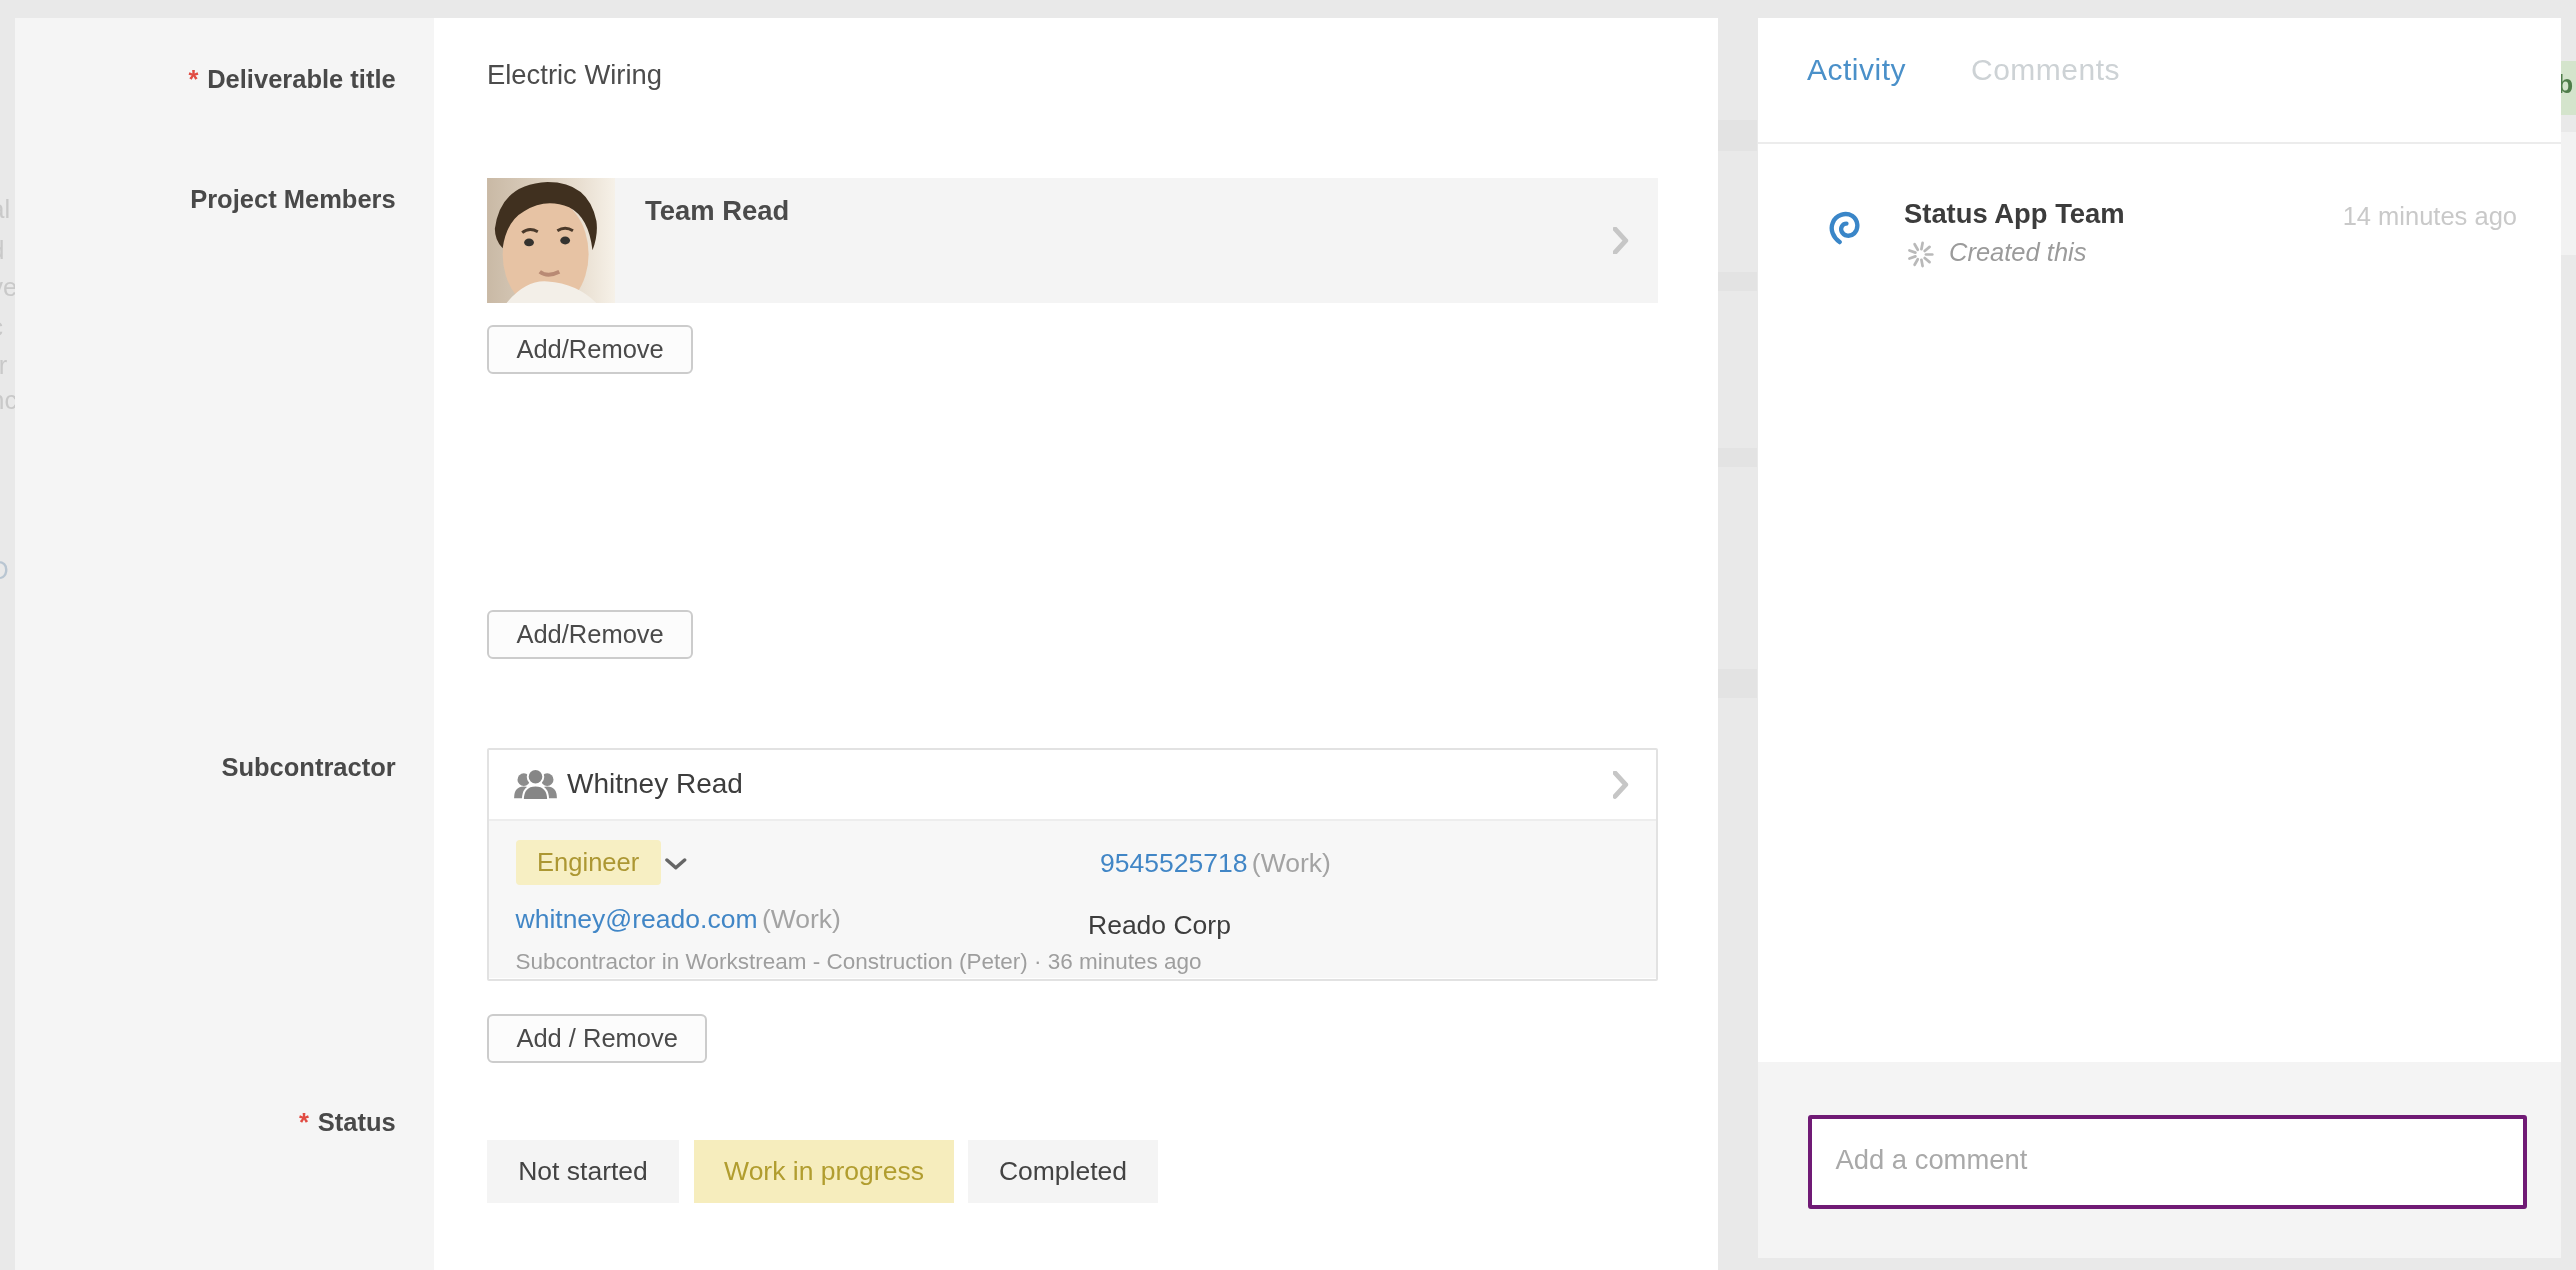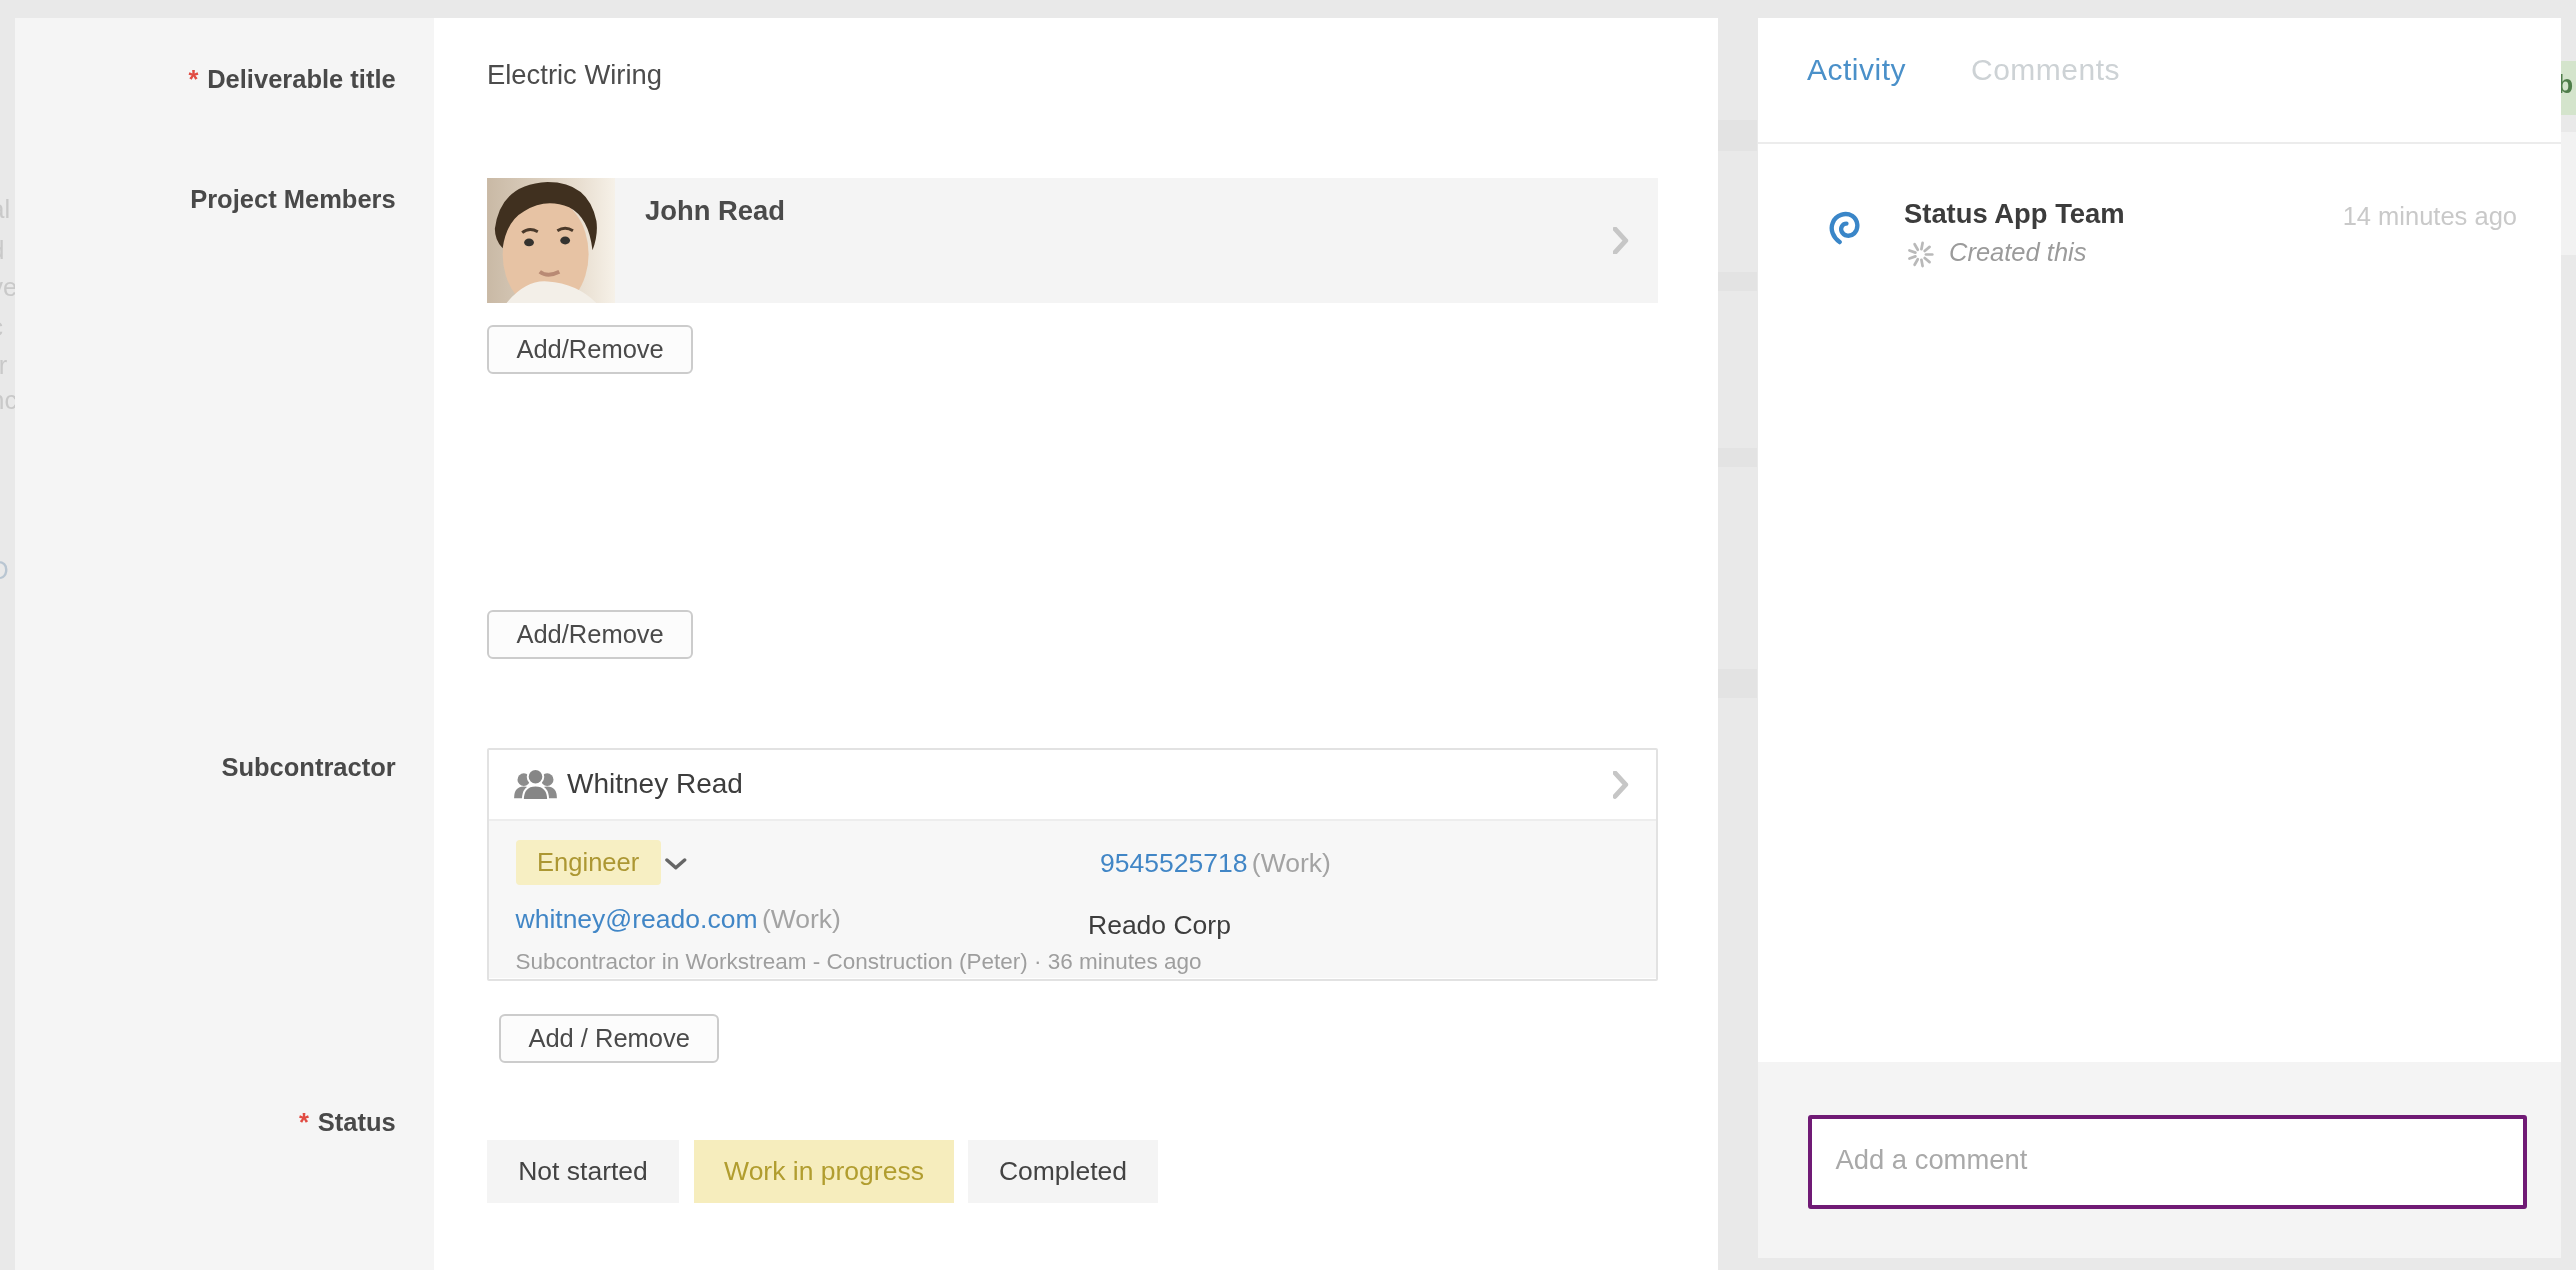--- a/index.html
+++ b/index.html
@@ -37,21 +37,21 @@
 
   .person-card { position: absolute; left: 53px; width: 1171px; height: 125px; background: #f4f4f4; cursor: pointer; }
   .card-pm { top: 160px; } .card-rtm { top: 442px; }
   .person-photo { position: absolute; left: 0; top: 0; width: 128px; height: 125px; overflow: hidden; }
   .person-photo svg { display: block; }
   .person-name { position: absolute; left: 158px; top: 17.6px; font-size: 27.4px; font-weight: bold; color: #4a4a4a; }
   .card-chevron { position: absolute; right: 29px; top: 49px; }
 
   .add-btn { position: absolute; left: 53px; height: 49px; background: #fcfcfc; border: 2px solid #cccccc; border-radius: 5.9px;
              font-family: "Liberation Sans", sans-serif; font-size: 25.5px; color: #4a4a4a; padding: 0 27.4px; cursor: pointer; }
-  .btn-pm { top: 307px; } .btn-rtm { top: 592px; } .btn-sub { top: 996px; margin-left: 12px; }
+  .btn-pm { top: 307px; } .btn-rtm { top: 592px; } .btn-sub { top: 996px; }
 
   
   .sub-card { position: absolute; left: 53px; top: 730px; width: 1171px; height: 233px; background: #ffffff; border: 2px solid #e2e2e2; border-radius: 2px; }
   .sub-header { position: relative; height: 71px; background: #ffffff; border-bottom: 2px solid #ededed; cursor: pointer; }
   .sub-group-icon { position: absolute; left: 23.5px; top: 16.7px; }
   .sub-name { position: absolute; left: 78px; top: 18.6px; font-size: 28px; color: #3d3d3d; }
   .sub-chevron { position: absolute; right: 27.4px; top: 21.6px; }
   .sub-details { position: relative; height: 157px; background: #f7f7f7; }
   .role-tag { position: absolute; left: 26.5px; top: 19.6px; display: inline-block; background: #f7efc3; color: #ac9733; font-size: 25.5px; padding: 7.8px 21.6px; border-radius: 3.9px; cursor: pointer; }
   .tag-chevron { position: absolute; left: 176px; top: 35px; cursor: pointer; }
@@ -144,21 +144,21 @@
           <ellipse cx="60" cy="78" rx="44" ry="58" fill="#e7c3a4"></ellipse>
           <path d="M8 52 Q14 6 62 4 Q104 4 112 44 Q114 58 108 74 Q104 40 84 30 Q60 20 38 34 Q20 44 16 72 Q8 64 8 52 Z" fill="#40301f"></path>
           <ellipse cx="43" cy="66" rx="5" ry="4" fill="#35332f"></ellipse>
           <ellipse cx="80" cy="64" rx="5" ry="4" fill="#35332f"></ellipse>
           <path d="M36 56 Q43 50 52 55" stroke="#4a392a" stroke-width="3" fill="none"></path>
           <path d="M72 54 Q80 49 88 54" stroke="#4a392a" stroke-width="3" fill="none"></path>
           <path d="M54 96 Q62 102 74 96" stroke="#b98a74" stroke-width="4" fill="none"></path>
           <path d="M20 128 Q40 104 62 106 Q92 108 112 128 Z" fill="#f3efe8"></path>
         </svg>
       </div>
-      <div class="person-name">John Read</div>
+      <div class="person-name">Team Read</div>
       <div class="card-chevron">
         <svg width="15.7" height="27.4" viewBox="0 0 16 28">
             <polyline points="2,2 13,14 2,26" fill="none" stroke="#c6c6c6" stroke-width="5" stroke-linecap="round" stroke-linejoin="round"></polyline>
           </svg>
       </div>
     </div>
     <button class="add-btn btn-pm">Add/Remove</button>
 
     <button class="add-btn btn-rtm">Add/Remove</button>
 

